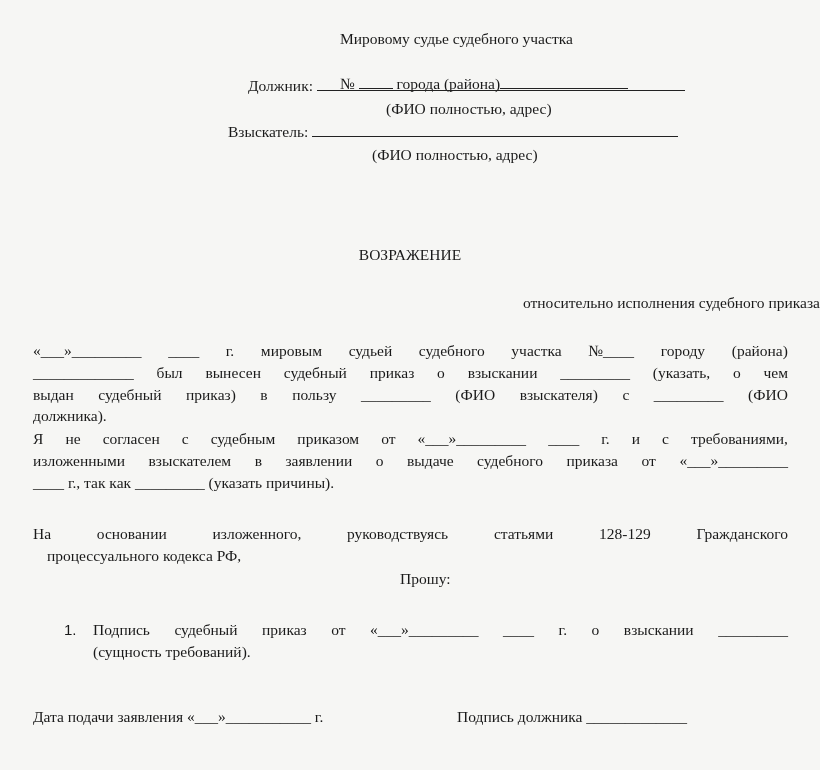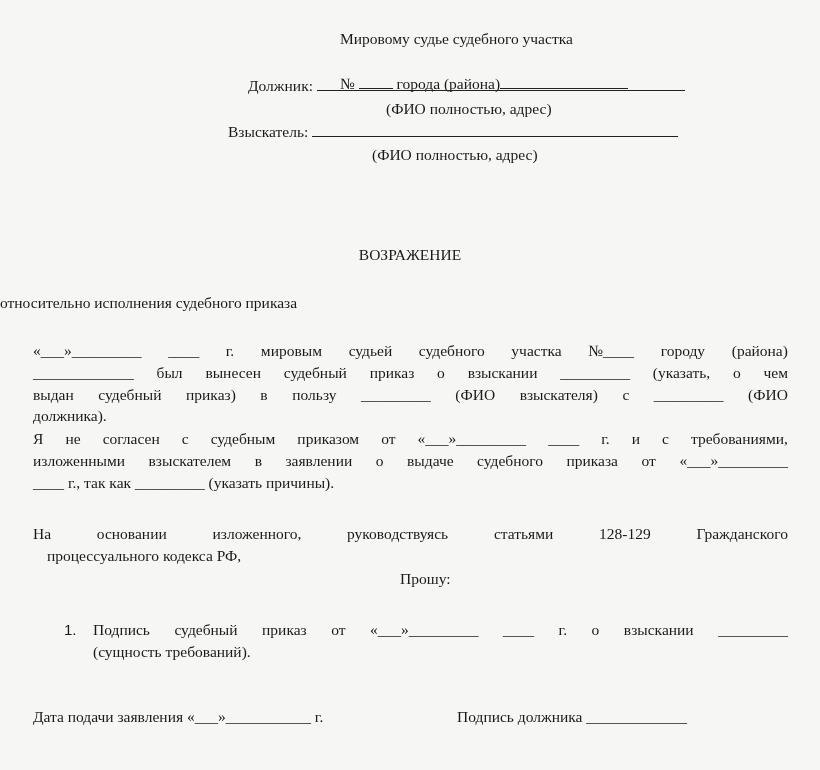--- a/index.html
+++ b/index.html
@@ -34,21 +34,21 @@
 </div>
 <div class="abs" style="left:386px; top:100px;">(ФИО полностью, адрес)</div>
 
 <div class="abs" style="left:228px; top:123px;">
   <span>Взыскатель:</span>
   <span class="blank" style="width:366px;"></span>
 </div>
 <div class="abs" style="left:372px; top:146px;">(ФИО полностью, адрес)</div>
 
 <div class="abs" style="left:0; width:820px; text-align:center; top:246px;">ВОЗРАЖЕНИЕ</div>
-<div class="abs" style="left:0; width:820px; text-align:left; top:294px;">относительно исполнения судебного приказа</div>
+<div class="abs" style="left:0; width:820px; text-align:right; top:294px;">относительно исполнения судебного приказа</div>
 
 <div class="just line" style="top:342px;" id="p1l1">
     <span>«___»_________</span>
     <span>____</span>
     <span>г.</span>
     <span>мировым</span>
     <span>судьей</span>
     <span>судебного</span>
     <span>участка</span>
     <span>№____</span>

